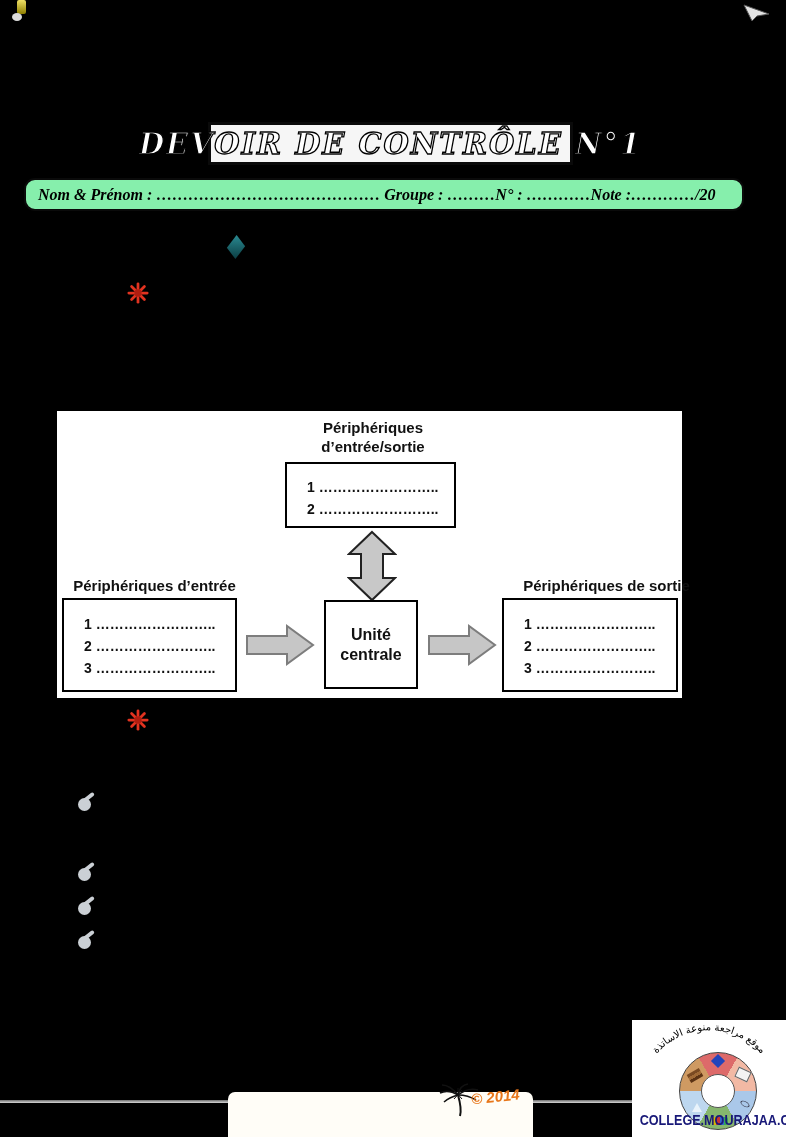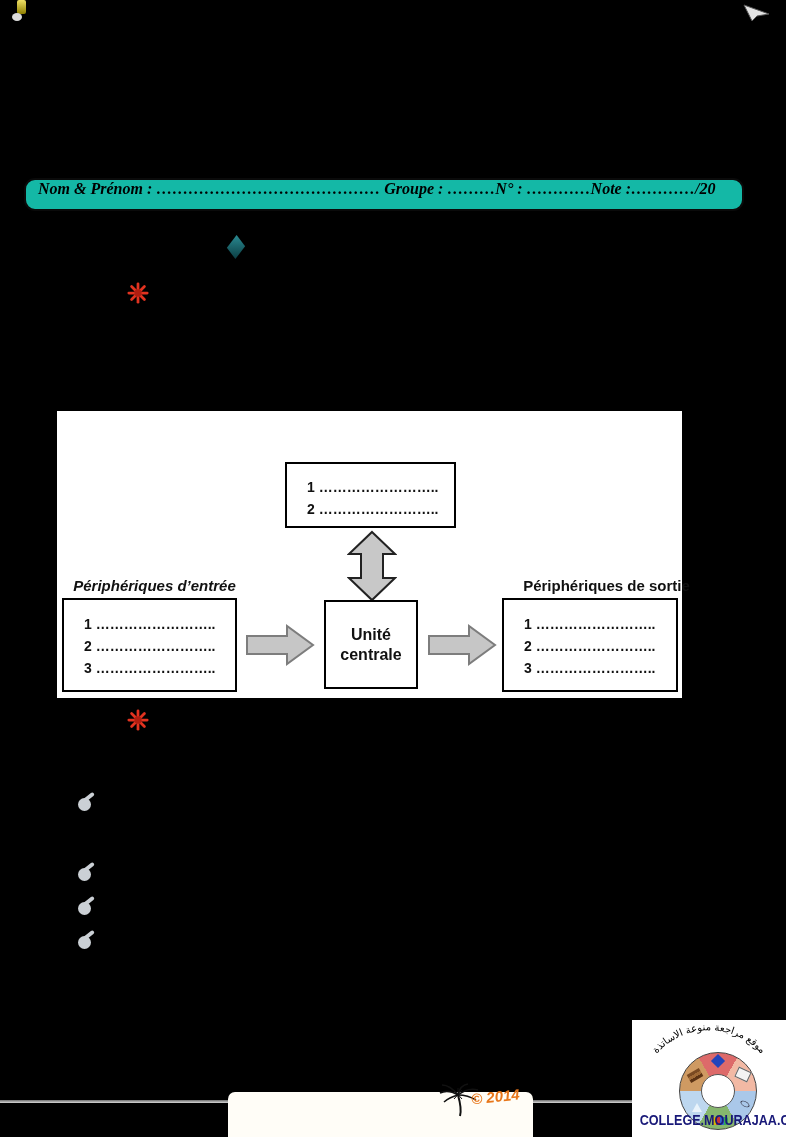--- a/index.html
+++ b/index.html
@@ -18,23 +18,23 @@
 
   
   .title-box{position:absolute;left:208px;top:122px;width:365px;height:43px;
       background:#f6f6f6;border:3px solid #0a0a0a;box-sizing:border-box;
       display:flex;align-items:center;justify-content:center;}
   .title-text{font-family:"DejaVu Serif","Liberation Serif",serif;font-style:italic;font-weight:bold;
       font-size:29px;letter-spacing:2px;color:#fff;-webkit-text-stroke:1.3px #000;
       white-space:nowrap;}
 
   
-  .name-bar{position:absolute;left:24px;top:178px;width:720px;height:33px;background:#14b8a6;
+  .name-bar{position:absolute;left:24px;top:178px;width:720px;height:33px;background:#86efac;
       border:2px solid #0a0a0a;border-radius:11px;box-sizing:border-box;
-      display:flex;align-items:flex-start;padding:0 12px;}
+      display:flex;align-items:center;padding:0 12px;}
   .name-bar span{font-family:"Liberation Serif",serif;font-weight:bold;font-style:italic;
       font-size:16px;color:#000;white-space:nowrap;}
 
   
   #diamond{position:absolute;left:229px;top:239px;width:14px;height:16px;
       background:linear-gradient(135deg,#2a8a92,#0b3d42);transform:rotate(45deg) skew(8deg,8deg);}
   .asterisk{position:absolute;width:22px;height:22px;}
 
   
   .panel{position:absolute;left:55px;top:409px;width:629px;height:291px;background:#fff;
@@ -100,50 +100,57 @@
 
   <div id="lamp">
     <div class="bulb"></div>
     <div class="base"></div>
   </div>
 
   <svg id="cursor" width="28" height="20">
     <polygon points="1,2 26,11 14,13 9,18" fill="#e3e3e3" stroke="#555" stroke-width="1"></polygon>
   </svg>
 
+  <div class="title-box">
+    <span class="title-text">DEVOIR DE CONTRÔLE N°1</span>
+  </div>
 
   <div class="name-bar">
     <span>Nom &amp; Prénom : …………………………………… Groupe : ………N° : …………Note :…………/20</span>
   </div>
 
   <div id="diamond"></div>
 
   <svg class="asterisk" style="left:127px;top:282px;" viewBox="0 0 24 24">
     <g stroke="#e23320" stroke-width="3" stroke-linecap="round">
       <line x1="12" y1="2" x2="12" y2="22"></line>
         <line x1="2" y1="12" x2="22" y2="12"></line>
       <line x1="5" y1="5" x2="19" y2="19"></line>
         <line x1="19" y1="5" x2="5" y2="19"></line>
     </g>
     <circle cx="12" cy="12" r="4" fill="#b01d10"></circle>
   </svg>
 
   <div class="panel">
 
+    <div class="dlabel" style="left:230px;top:7px;width:172px;">
+      <div>Périphériques</div>
+      <div>d’entrée/sortie</div>
+    </div>
 
     <div class="dbox" style="left:228px;top:51px;width:171px;height:66px;padding:12px 0 0 20px;">
       <div class="line">1 ……………………..</div>
       <div class="line">2 ……………………..</div>
     </div>
 
     <svg class="arrow" style="left:290px;top:119px;" width="50" height="72">
       <polygon points="25,2 48,24 36,24 36,48 48,48 25,70 2,48 14,48 14,24 2,24" fill="#c8c8c8" stroke="#222" stroke-width="2"></polygon>
     </svg>
 
-    <div class="dlabel" style="left:10px;top:165px;width:175px;font-style:italic;">Périphériques d’entrée</div>
+    <div class="dlabel" style="left:10px;top:165px;width:175px;">Périphériques d’entrée</div>
 
     <div class="dbox" style="left:5px;top:187px;width:175px;height:94px;padding:13px 0 0 20px;">
       <div class="line">1 ……………………..</div>
       <div class="line">2 ……………………..</div>
       <div class="line">3 ……………………..</div>
     </div>
 
     <svg class="arrow" style="left:188px;top:212px;" width="70" height="44">
       <polygon points="2,13 42,13 42,3 68,22 42,41 42,31 2,31" fill="#c6c6c6" stroke="#7d7d7d" stroke-width="2"></polygon>
     </svg>

